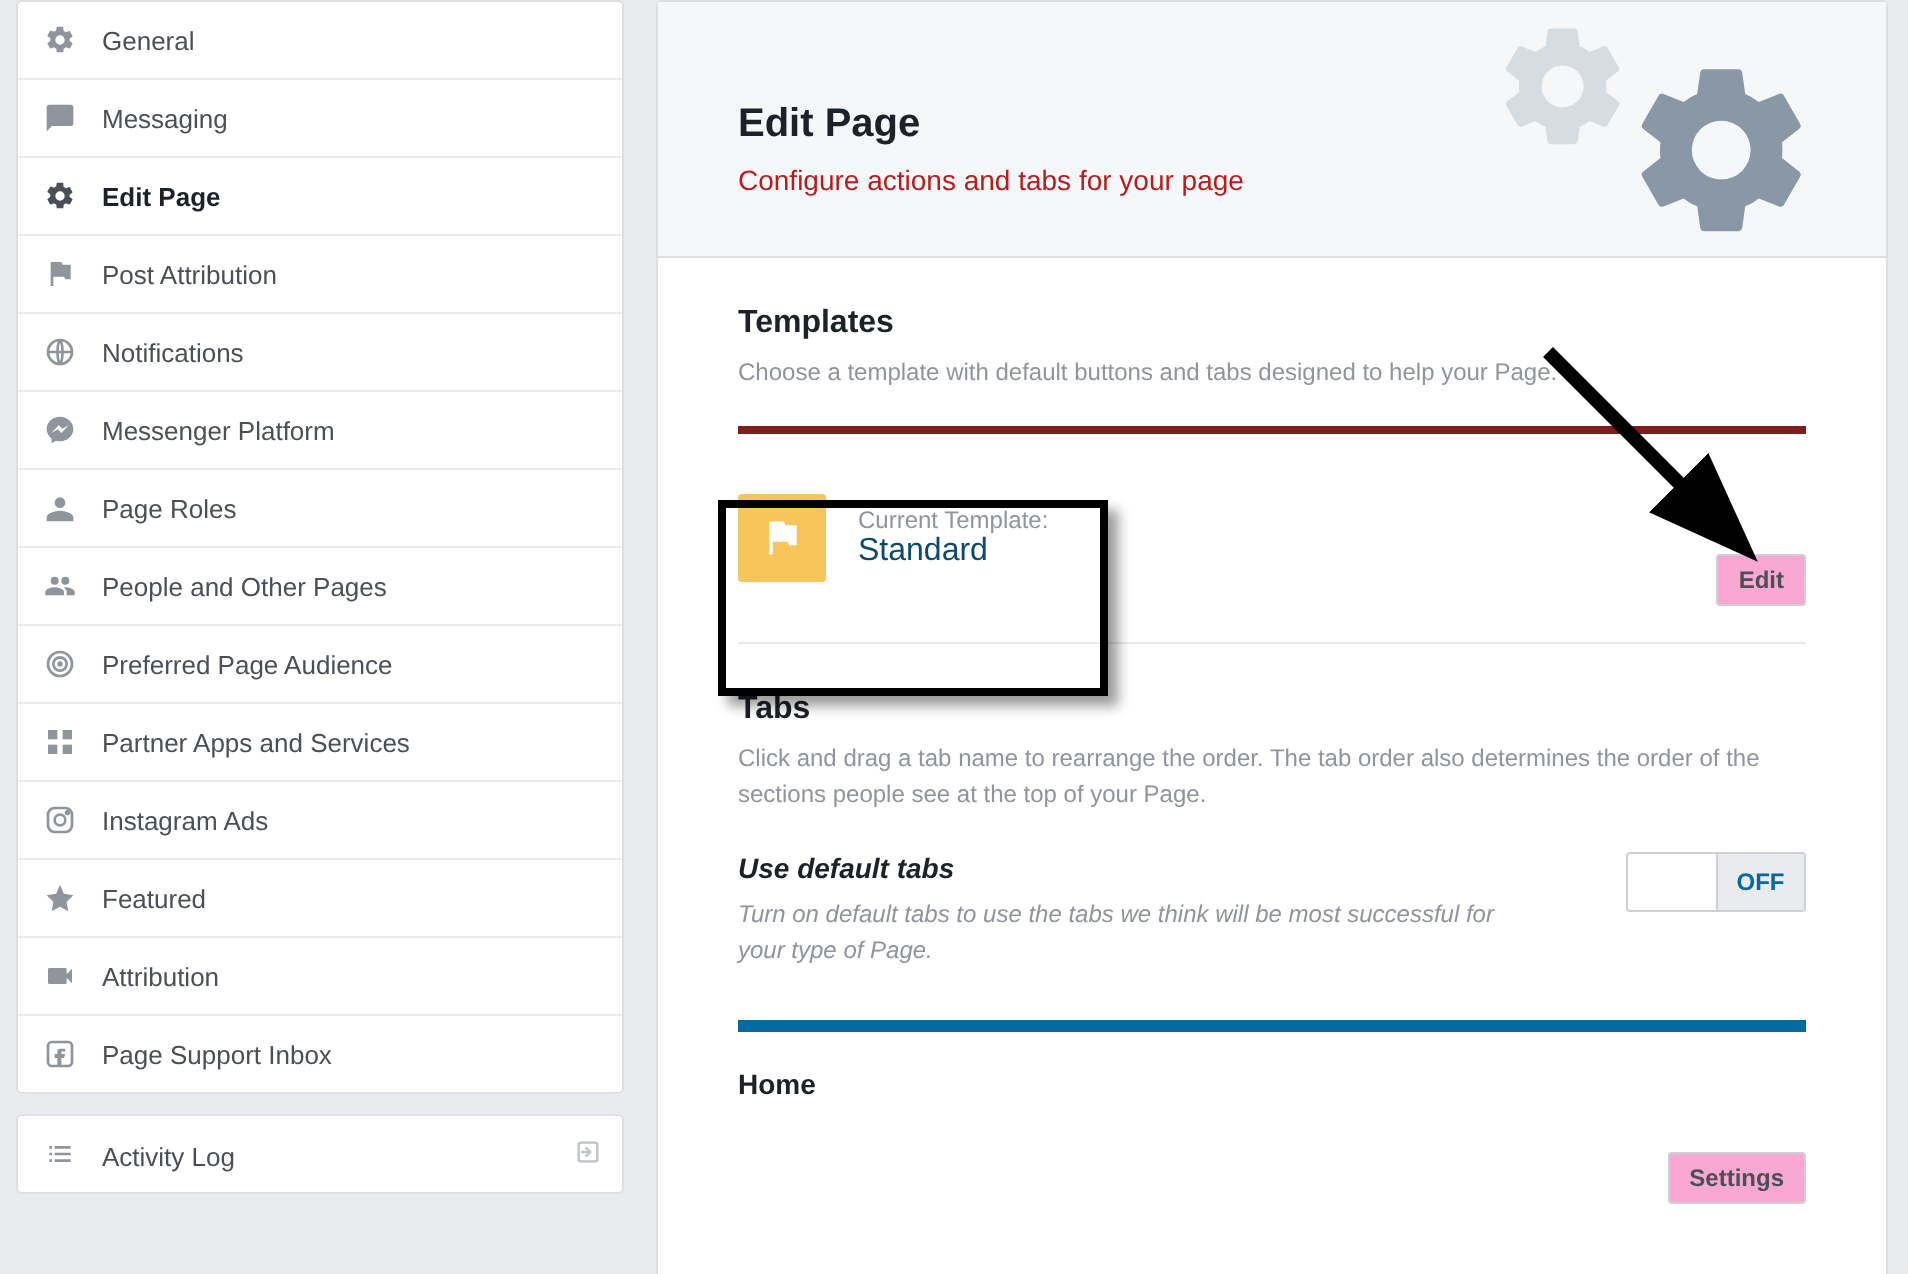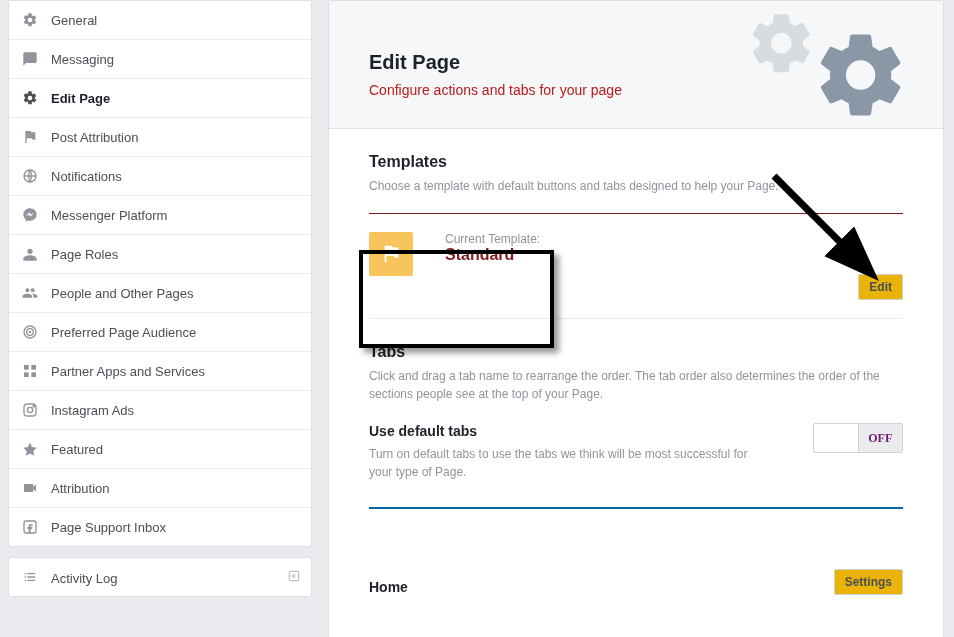--- a/index.html
+++ b/index.html
@@ -93,40 +93,39 @@
   .gears {
     position: absolute;
     right: 30px;
     top: 0;
   }
   .section { padding: 24px 40px 0 40px; }
   .section h2 { font-size: 16px; font-weight: bold; margin-bottom: 6px; }
   .section .desc { font-size: 12px; color: #90949c; line-height: 1.5; }
   .template-row {
     margin-top: 18px;
-    border-top: 1px solid #7f1d1d;
+    border-top: 4px solid #7f1d1d;
     border-bottom: 1px solid #e9ebee;
     padding: 18px 0;
     display: flex;
-    align-items: flex-start;
+    align-items: center;
     position: relative;
-    gap: 16px;
   }
   .template-icon {
     width: 44px; height: 44px;
     background: #f7c55c;
     border-radius: 2px;
     display: flex; align-items: center; justify-content: center;
     color: #fff;
     margin-right: 16px;
   }
   .template-info .label { font-size: 12px; color: #90949c; }
-  .template-info .name { font-size: 16px; font-weight: bold; color: #7f1d1d; }
+  .template-info .name { font-size: 16px; font-weight: normal; color: #0c4a6e; }
   .btn {
-    background: #eab308;
+    background: #f9a8d4;
     border: 1px solid #ced0d4;
     border-radius: 2px;
     padding: 5px 10px;
     font-size: 12px;
     font-weight: bold;
     color: #4b4f56;
     cursor: pointer;
     margin-top: 42px;
   }
   .btn.right { margin-left: auto; }
@@ -134,47 +133,46 @@
     position: absolute;
     border: 4px solid #000;
     box-shadow: 5px 5px 6px rgba(0,0,0,0.4);
     pointer-events: none;
   }
   .toggle-row {
     display: flex;
     align-items: flex-start;
     padding-top: 20px;
   }
-  .toggle-row .left { flex: 1; padding-right: 40px; }
+  .toggle-row .left { flex: 1; padding-right: 40px; font-style: italic; }
   .toggle-row h3 { font-size: 14px; font-weight: bold; margin-bottom: 6px; }
   .toggle-row .desc { font-size: 12px; color: #90949c; line-height: 1.5; }
   .switch {
     width: 90px; height: 30px;
     border: 1px solid #ced0d4;
     border-radius: 2px;
     display: flex;
     background: #fff;
     overflow: hidden;
     cursor: pointer;
   }
   .switch .on-side { flex: 1; }
   .switch .off-side {
     flex: 1;
     background: #e9ebee;
     display: flex; align-items: center; justify-content: center;
-    font-size: 12px; font-weight: bold; color: #701a75;
+    font-size: 12px; font-weight: bold; color: #0369a1;
     border-left: 1px solid #ced0d4;
-    font-family: Liberation Serif, serif;
   }
   .home-row {
     margin-top: 26px;
-    border-top: 2px solid #0369a1;
+    border-top: 6px solid #0369a1;
     padding: 18px 0;
     display: flex;
-    align-items: flex-end;
+    align-items: flex-start;
   }
   .home-row h3 { font-size: 14px; font-weight: bold; flex: 1; }
   .arrow-annotation {
     position: absolute;
     pointer-events: none;
   }
 </style>
 </head>
 <body>
 

